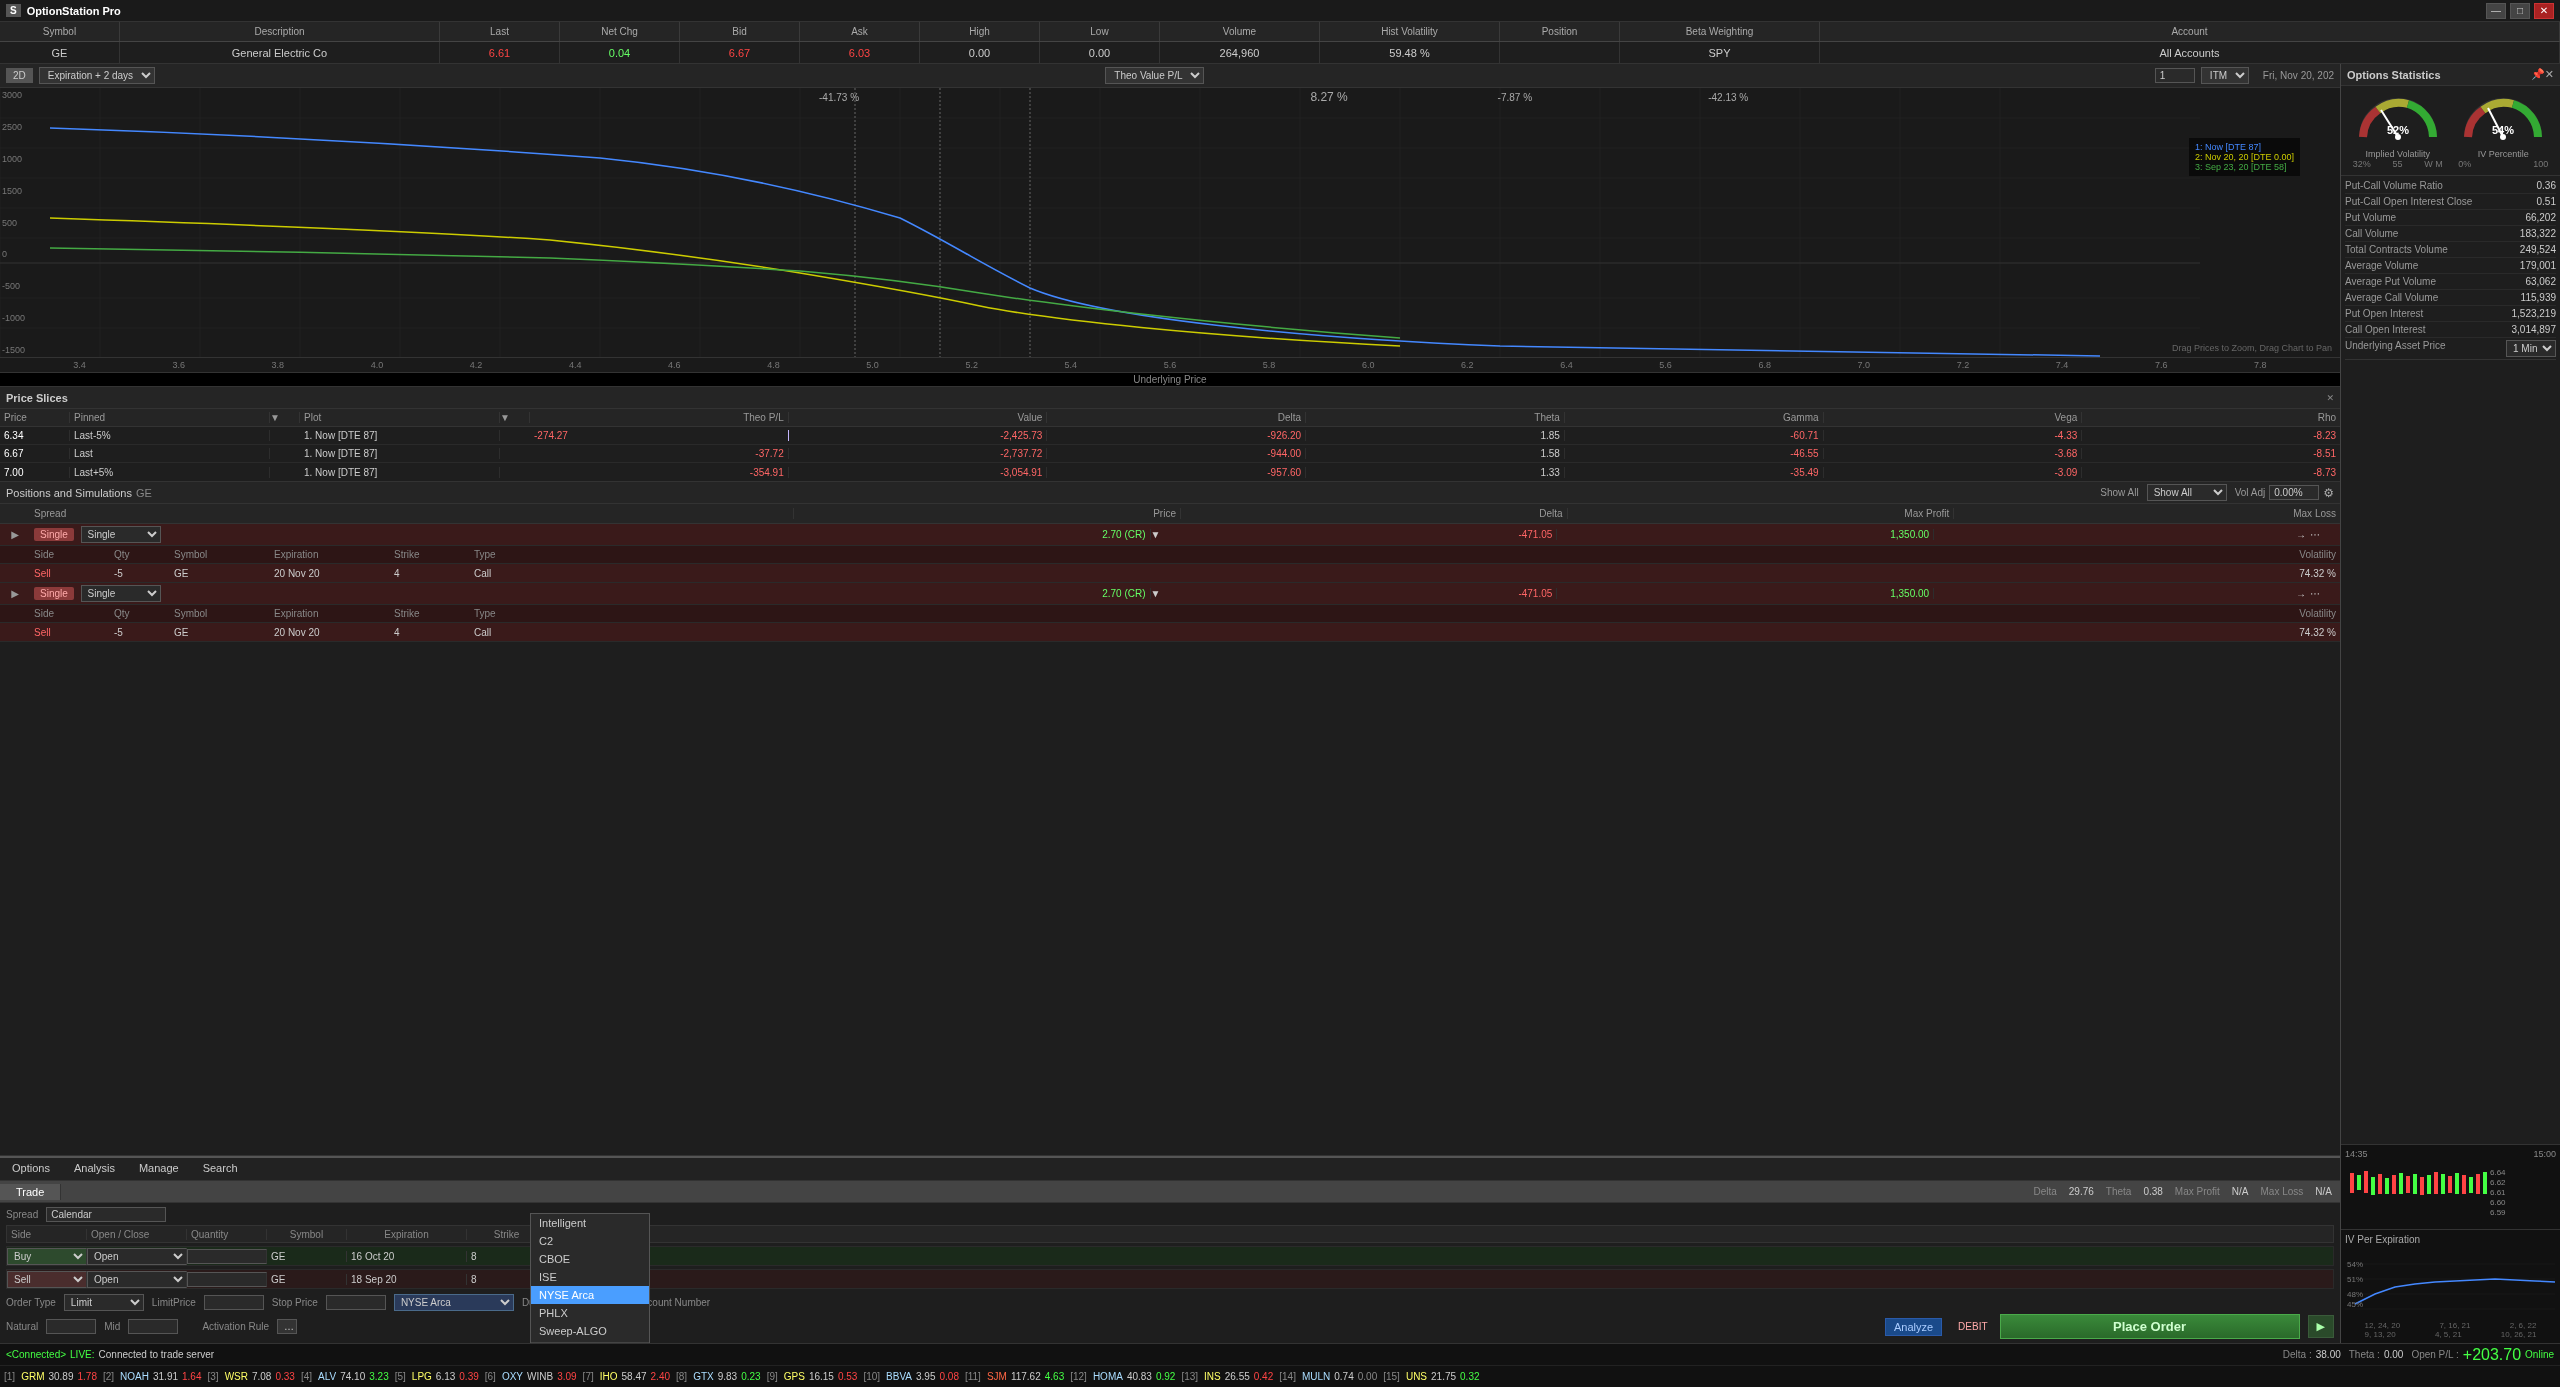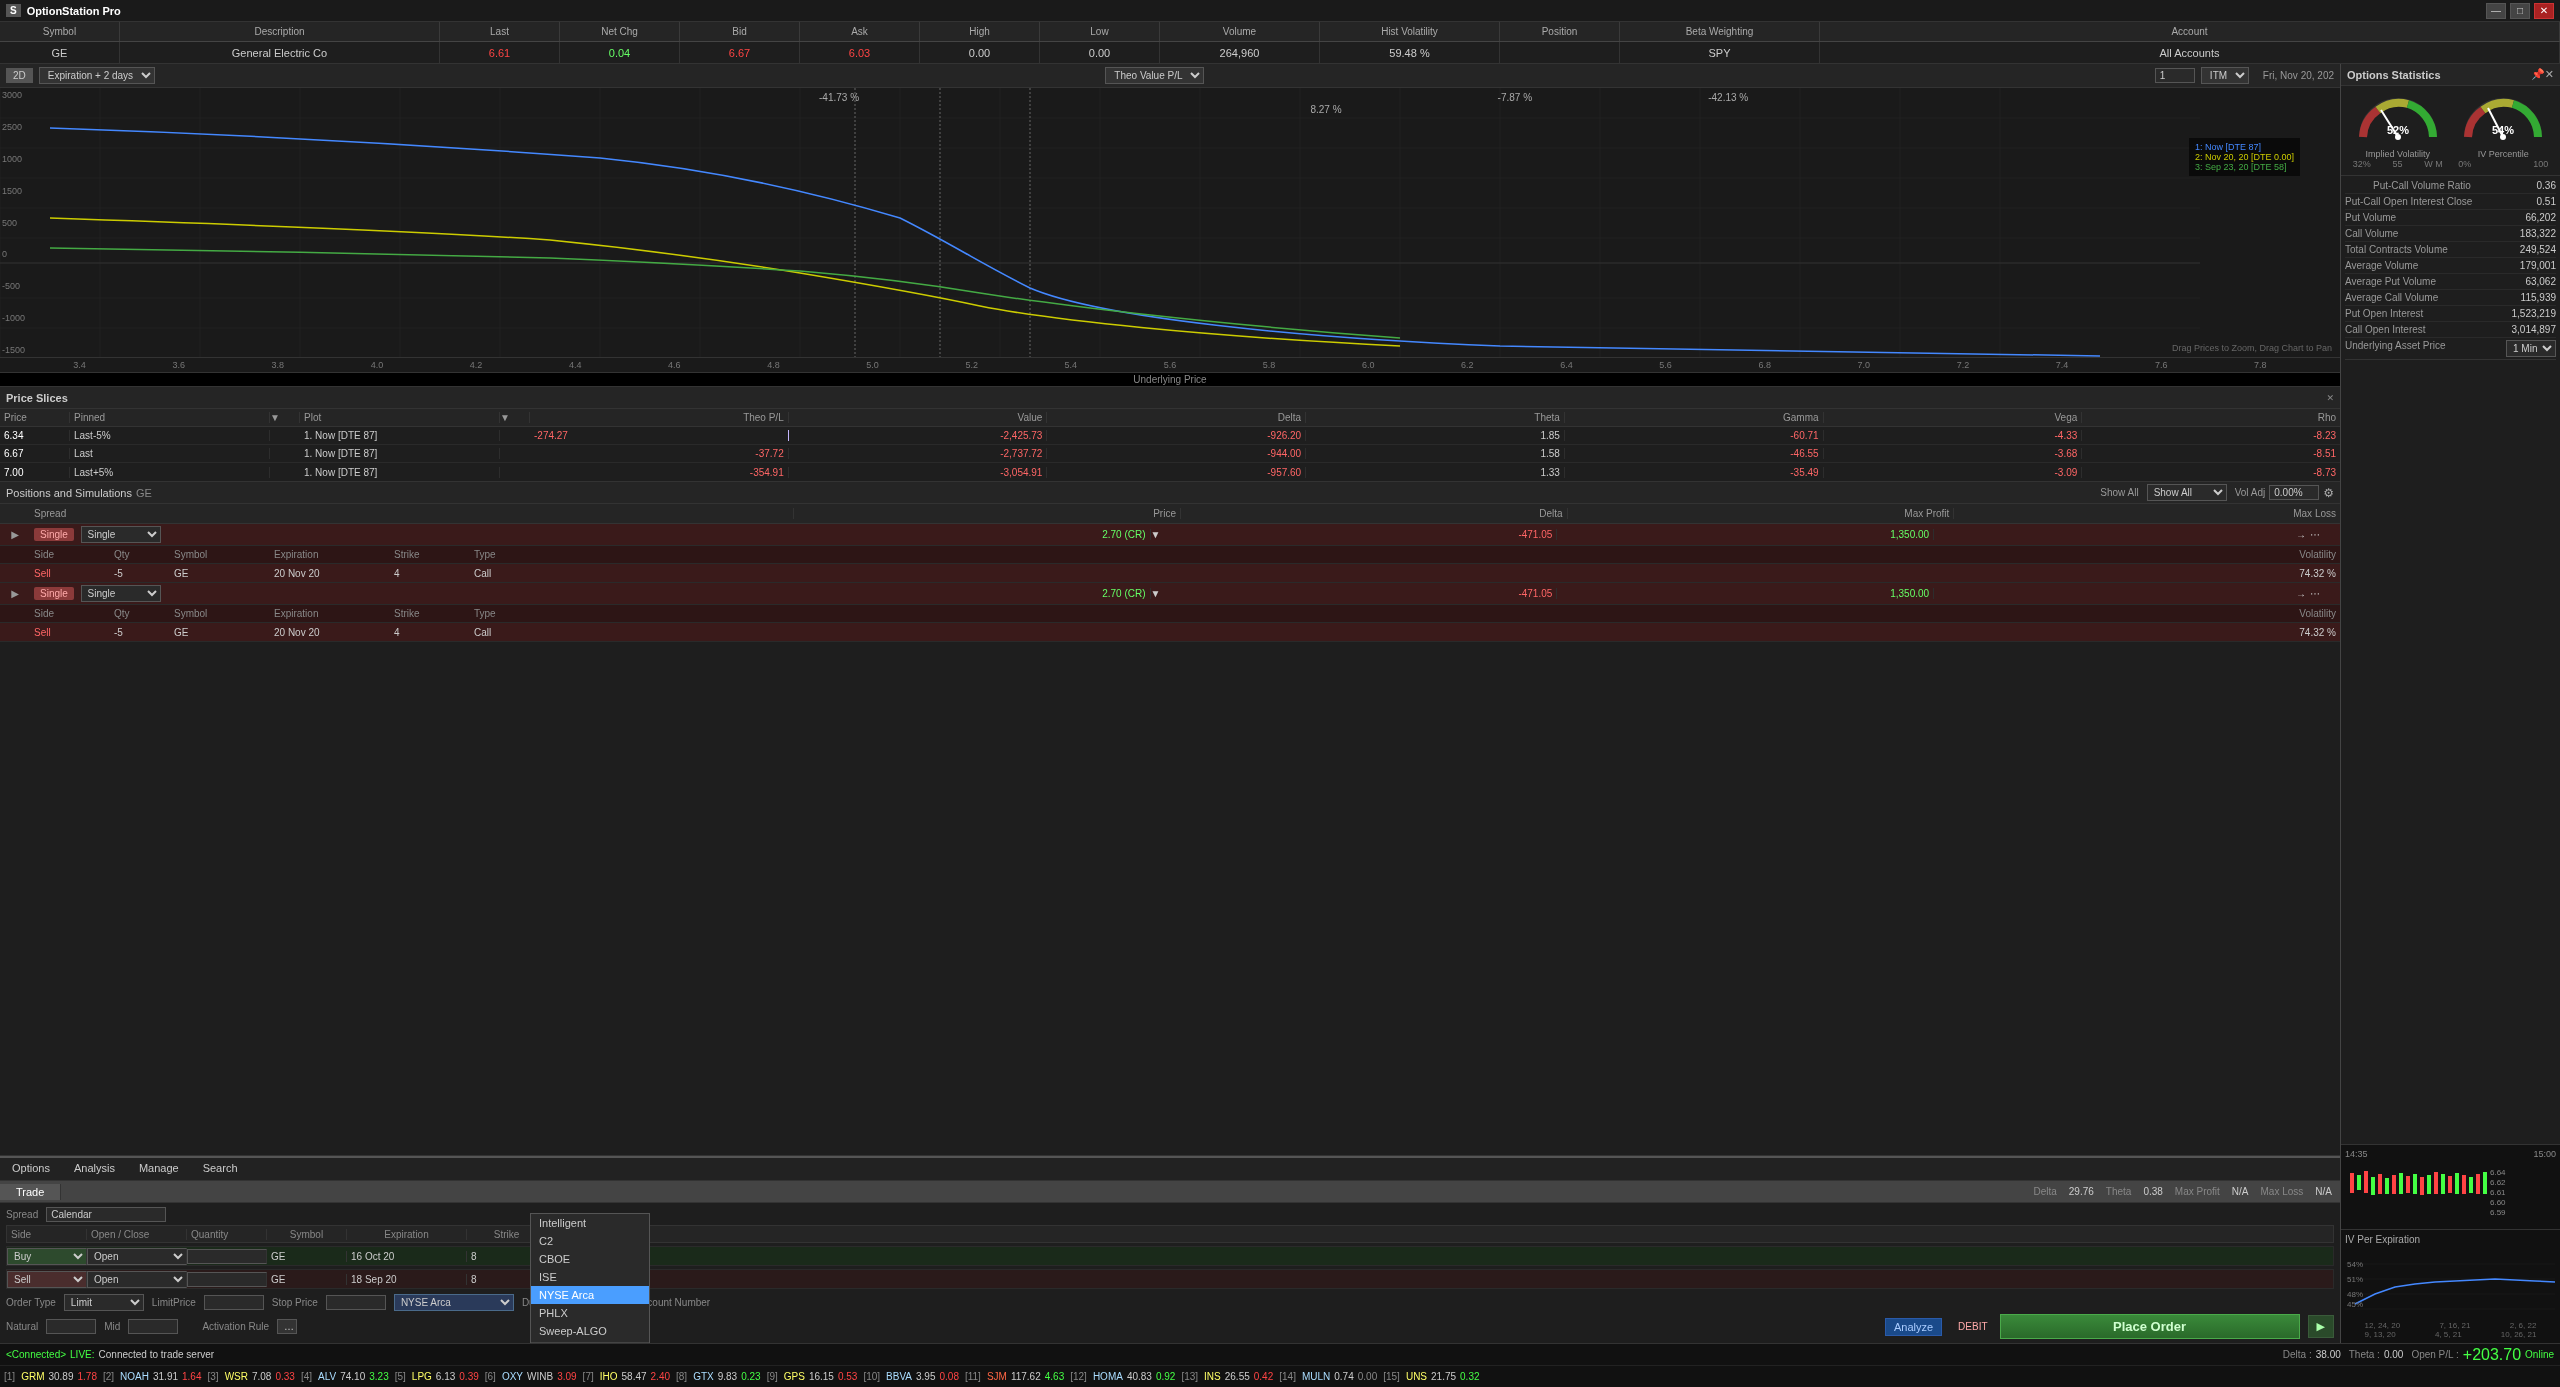--- a/index.html
+++ b/index.html
@@ -167,21 +167,21 @@
           <span style="font-size:9px;color:#777;">1000</span>
           <span style="font-size:9px;color:#777;">1500</span>
           <span style="font-size:9px;color:#777;">500</span>
           <span style="font-size:9px;color:#777;">0</span>
           <span style="font-size:9px;color:#777;">-500</span>
           <span style="font-size:9px;color:#777;">-1000</span>
           <span style="font-size:9px;color:#777;">-1500</span>
         </div>
 
         <div style="position:absolute;top:4px;left:35%;font-size:10px;color:#aaa;">-41.73 %</div>
-        <div style="position:absolute;top:16px;left:56%;font-size:10px;color:#aaa;">8.27 %</div>
+        <div style="position:absolute;top:2px;left:56%;font-size:12px;color:#aaa;">8.27 %</div>
         <div style="position:absolute;top:4px;left:64%;font-size:10px;color:#aaa;">-7.87 %</div>
         <div style="position:absolute;top:4px;left:73%;font-size:10px;color:#aaa;">-42.13 %</div>
 
         <div style="position:absolute;top:50px;right:40px;background:rgba(0,0,0,0.6);padding:4px 6px;font-size:9px;">
           <div style="color:#4488ff;">1: Now [DTE 87]</div>
           <div style="color:#cccc00;">2: Nov 20, 20 [DTE 0.00]</div>
           <div style="color:#44aa44;">3: Sep 23, 20 [DTE 58]</div>
         </div>
 
         <div style="position:absolute;bottom:4px;right:8px;font-size:9px;color:#666;">Drag Prices to Zoom, Drag Chart to Pan</div>
@@ -563,21 +563,21 @@
           <div style="font-size:9px;color:#999;">IV Percentile</div>
           <div style="display:flex; justify-content:space-between; font-size:9px; color:#777; width:90px;">
             <span>0%</span>
               <span>100</span>
           </div>
         </div>
       </div>
 
       <div style="padding:2px 4px; font-size:10px; flex:1; overflow-y:auto;">
         <div style="display:flex; justify-content:space-between; padding:2px 0; border-bottom:1px solid #2a2a2a;">
-          <span style="color:#999;margin-left:28px;">Put-Call Volume Ratio</span>
+          <span style="color:#999;">Put-Call Volume Ratio</span>
           <span style="color:#ccc;">0.36</span>
         </div>
         <div style="display:flex; justify-content:space-between; padding:2px 0; border-bottom:1px solid #2a2a2a;">
           <span style="color:#999;">Put-Call Open Interest Close</span>
           <span style="color:#ccc;">0.51</span>
         </div>
         <div style="display:flex; justify-content:space-between; padding:2px 0; border-bottom:1px solid #2a2a2a;">
           <span style="color:#999;">Put Volume</span>
           <span style="color:#ccc;">66,202</span>
         </div>

